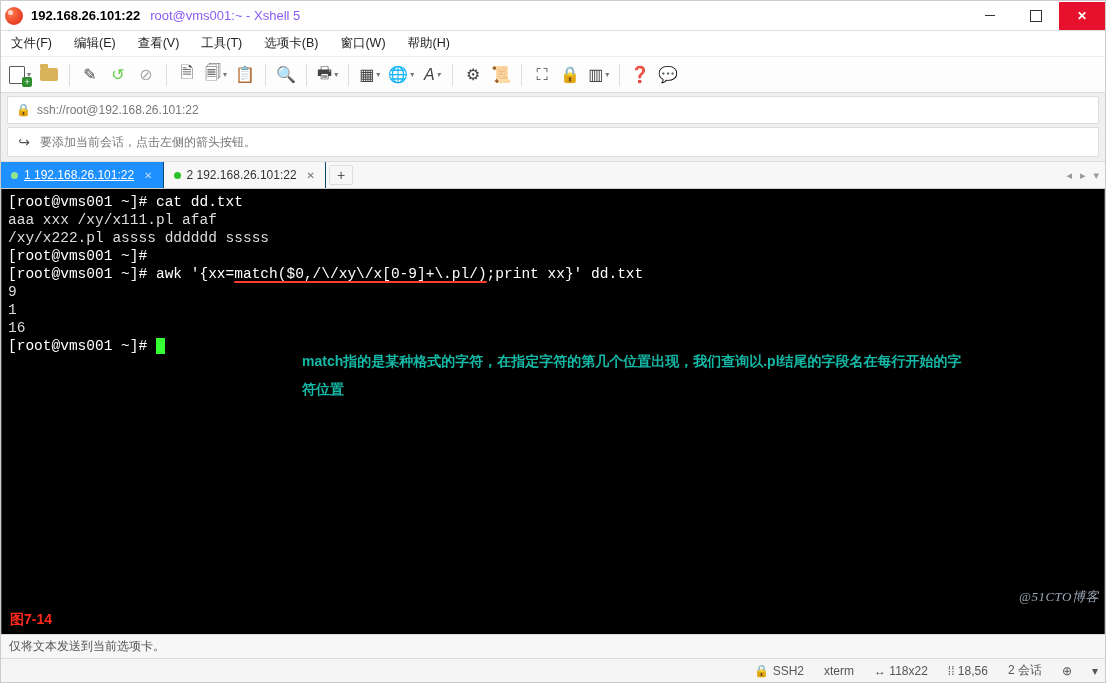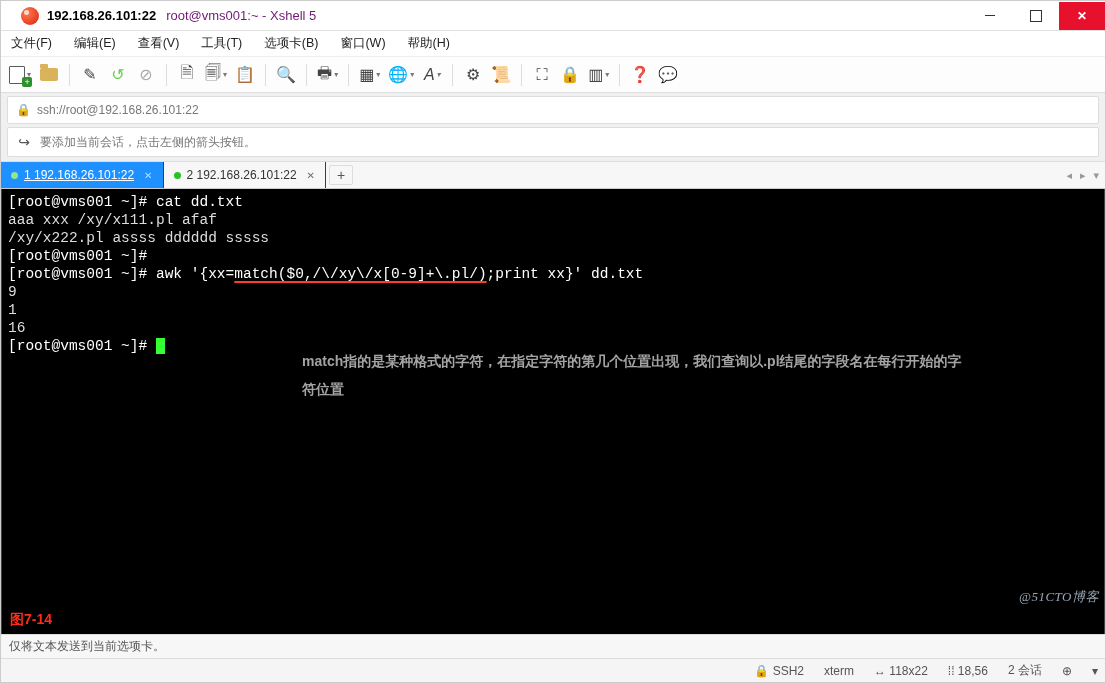--- a/index.html
+++ b/index.html
@@ -14,36 +14,36 @@
     display: flex;
     flex-direction: column;
     overflow: hidden;
   }
   
   .titlebar {
     height: 30px;
     background: #fff;
     display: flex;
     align-items: center;
-    padding: 0 0 0 20px;
+    padding: 0 0 0 4px;
     border-bottom: 1px solid #e0e0e0;
   }
   .titlebar .logo {
     width: 18px; height: 18px;
     margin-right: 8px;
     background: radial-gradient(circle at 6px 6px, #ff7b4a 0%, #e02a1a 90%);
     border-radius: 50%;
     position: relative;
   }
   .titlebar .logo::before, .titlebar .logo::after {
     content:""; position:absolute; background:#fff; opacity:.45; border-radius:50%;
     width:5px; height:5px; top:3px; left:3px;
   }
   .titlebar .title-active { font-weight: bold; color:#000; font-size:13px; }
-  .titlebar .title-sub { color:#701a75; margin-left:10px; font-size:13px; }
+  .titlebar .title-sub { color:#8b5cf6; margin-left:10px; font-size:13px; }
   .titlebar-spacer { flex:1; }
   .winbtn { width:46px; height:28px; display:flex; align-items:center; justify-content:center; font-size:14px; color:#444; }
   .winbtn.close { background:#e8112d; color:#fff; font-weight:bold; }
   .winbtn.min::before { content:""; width:10px; height:1.5px; background:#333; display:block;}
   .winbtn.max::before { content:""; width:10px; height:10px; border:1.5px solid #333; display:block;}
   .winbtn.close::before { content:"✕"; font-size:12px;}
   
   .menubar {
     height: 26px;
     background:#fff;
@@ -153,21 +153,21 @@
     text-decoration-color: #ff3b2f;
     text-decoration-thickness: 2px;
     text-underline-offset: 3px;
   }
   .terminal .cursor {
     display:inline-block; width:9px; height:16px; background:#33ff33; vertical-align:text-bottom;
   }
   .annotation {
     position:absolute;
     left:300px; top:158px;
-    color:#a3a3a3;
+    color:#14b8a6;
     font-family:"Microsoft YaHei",sans-serif;
     font-size:14px;
     font-weight:bold;
     line-height:28px;
     max-width:660px;
   }
   .fig-label {
     position:absolute;
     left:8px; bottom:6px;
     color:#ff2a1a;

